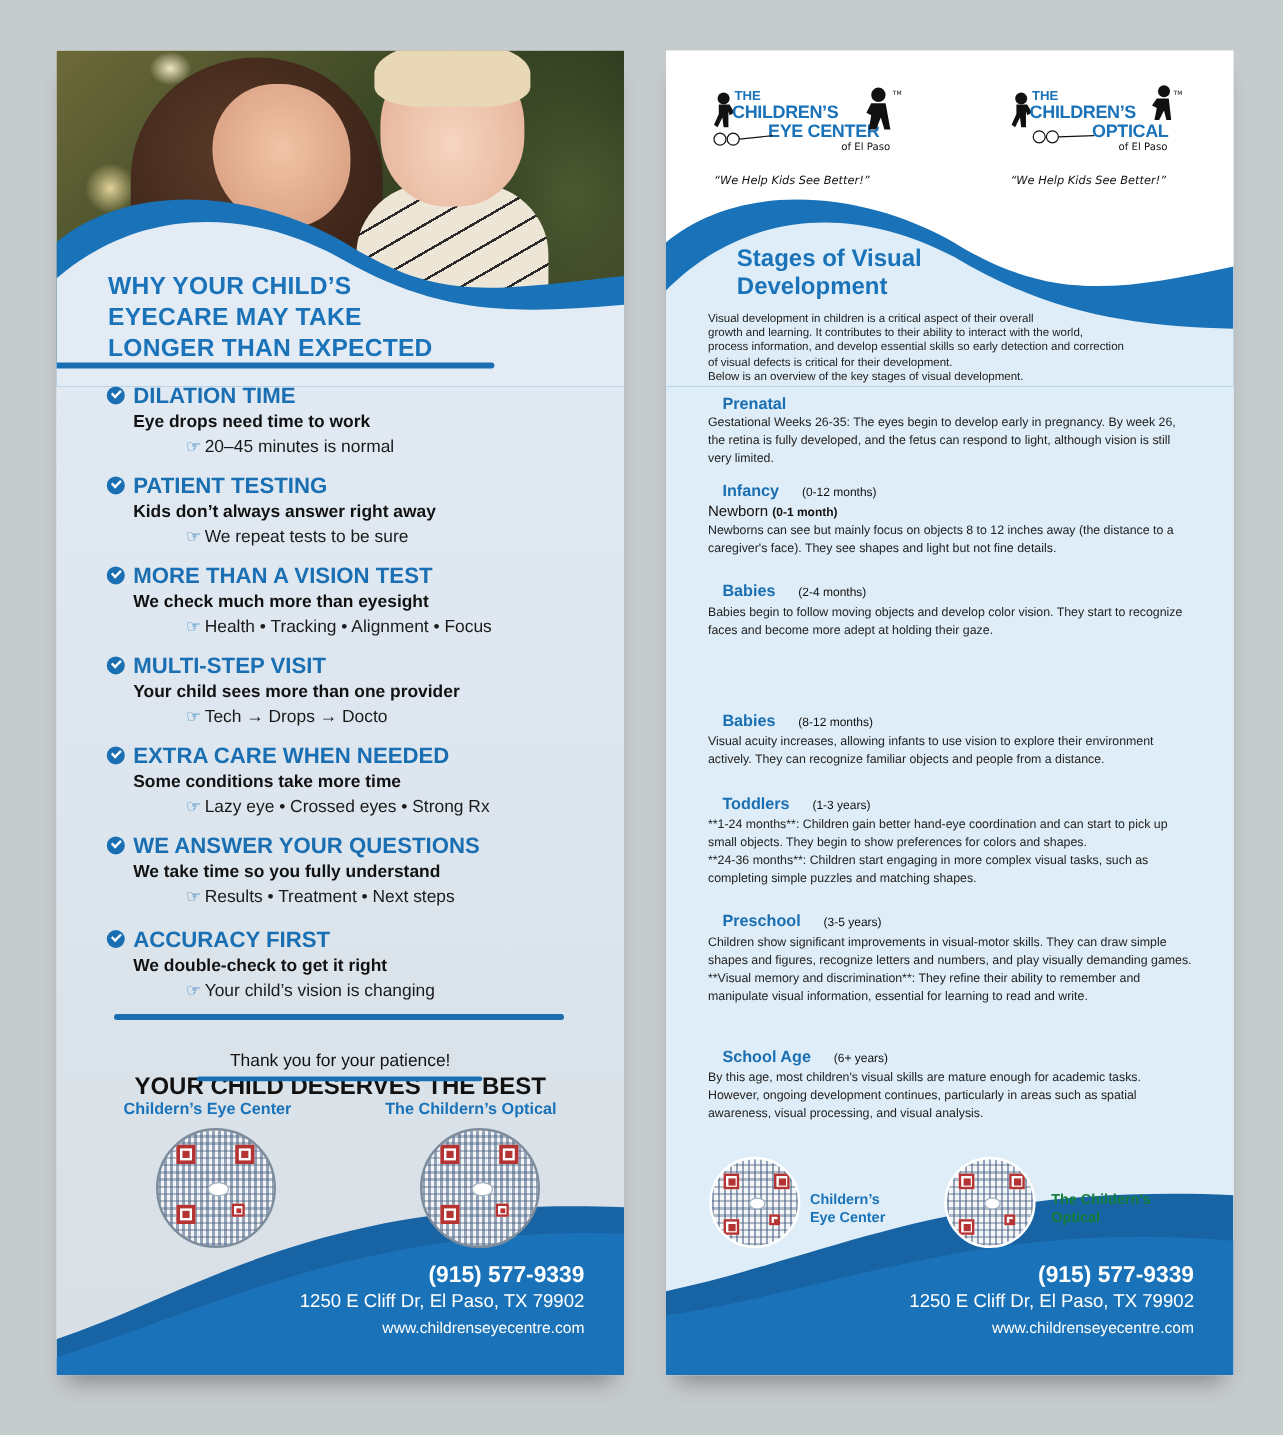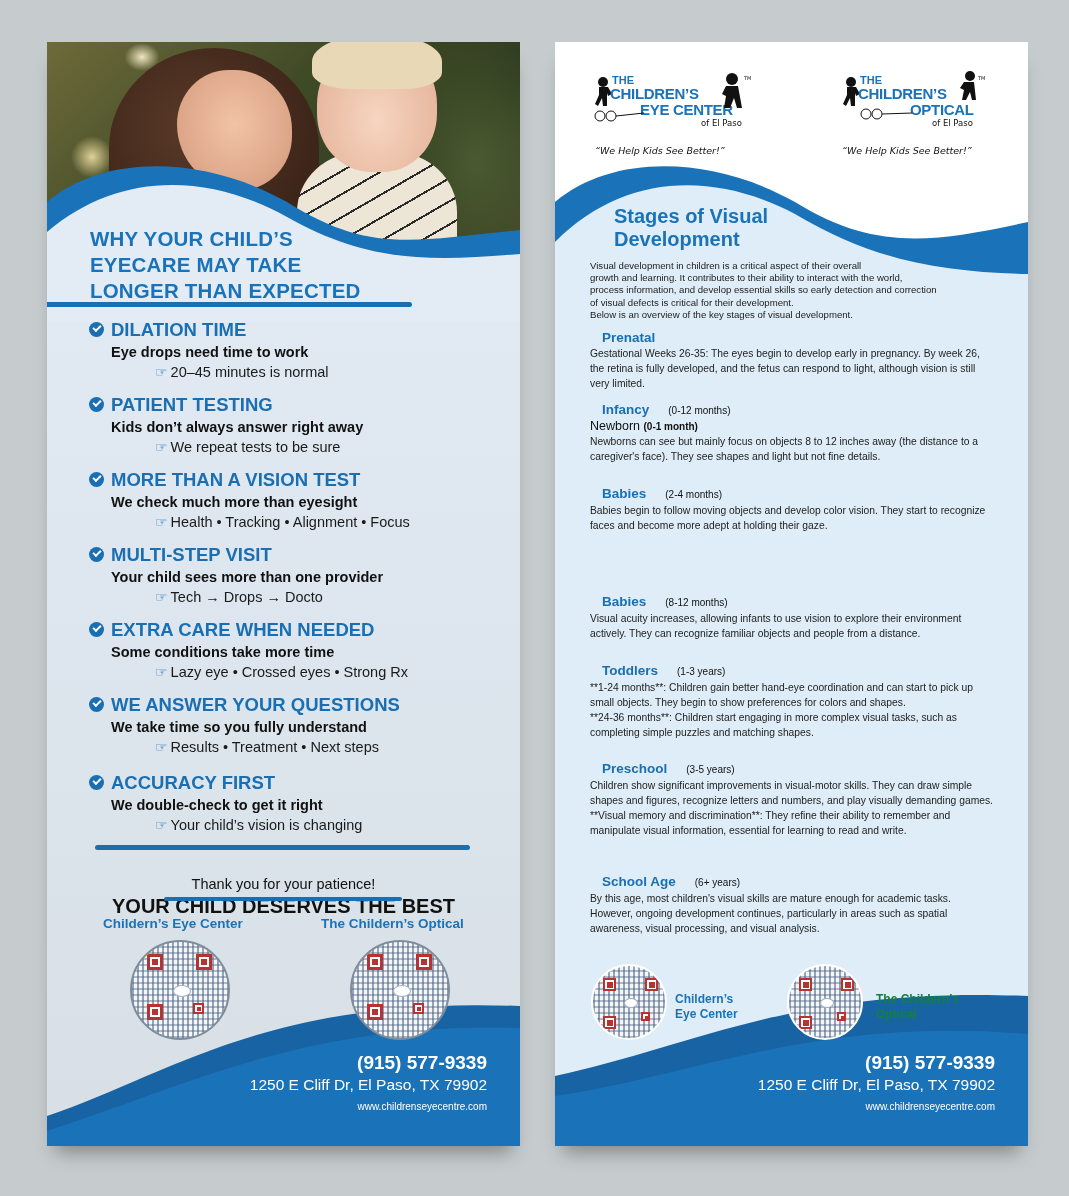--- a/index.html
+++ b/index.html
@@ -131,21 +131,21 @@
     .qr .finder.small::after { left: 1.5px; top: 1.5px; width: 4px; height: 4px; }
     .qr .logo {
       position: absolute; width: 18px; height: 12px; border-radius: 50%;
       background: #ffffff; border: 1px solid #9fb0c2;
     }
 
     .footer-wave { position: absolute; left: 0; bottom: 0; width: 473px; height: 180px; }
     .contact { position: absolute; right: 33px; text-align: right; color: #fff; font-family: "Liberation Sans", sans-serif; white-space: nowrap; }
     .contact .phone { font-weight: 700; font-size: 19px; line-height: 22px; }
     .contact .address { font-size: 15.5px; line-height: 22px; }
-    .contact .website { font-size: 10px; line-height: 22px; }
+    .contact .website { font-size: 13px; line-height: 22px; }
 
     
     .logo-block { position: absolute; top: 30px; width: 180px; height: 90px; }
     .logo-figure-left {
       position: absolute; left: 4px; top: 4px; width: 22px; height: 36px;
     }
     .logo-figure-right {
       position: absolute; width: 24px; height: 40px;
     }
     .logo-text { position: absolute; font-family: "Liberation Sans", sans-serif; font-weight: 700; color: #1a73b9; white-space: nowrap; }

